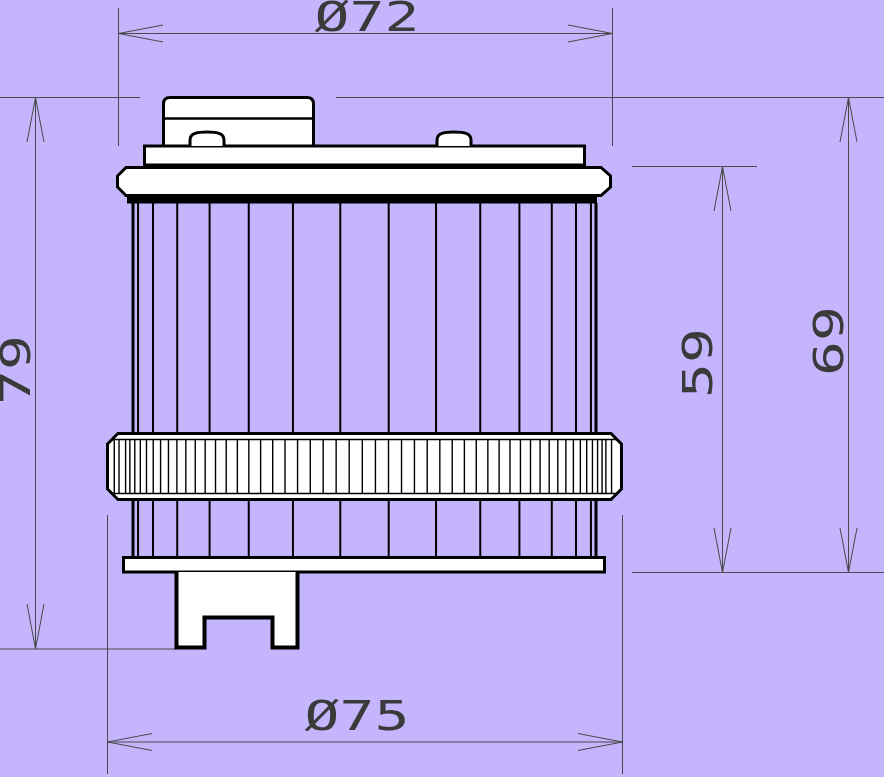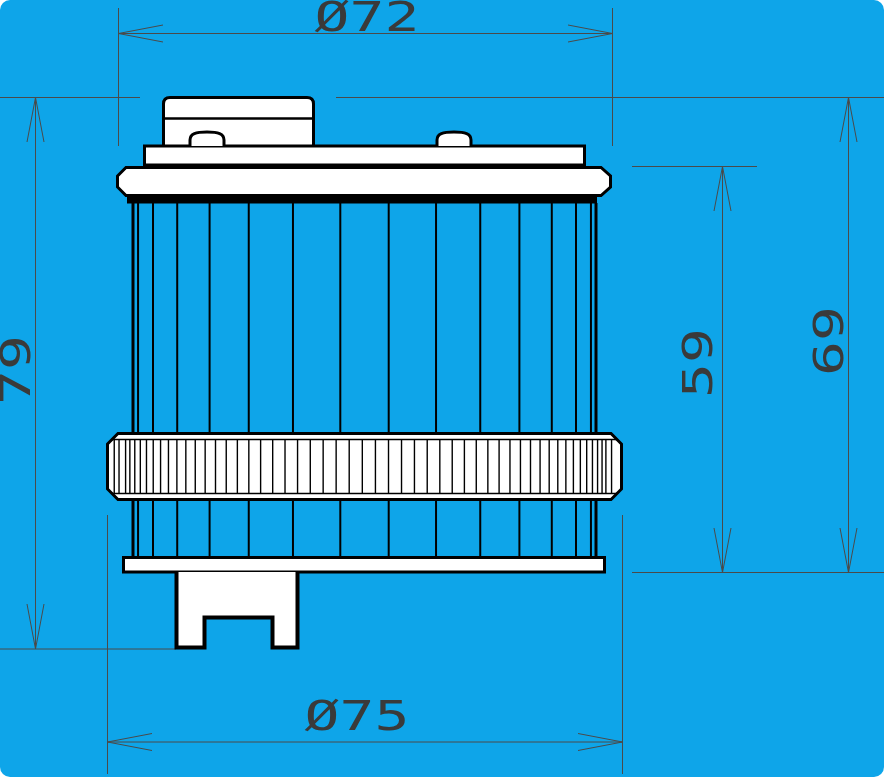--- a/index.html
+++ b/index.html
@@ -1,22 +1,21 @@
 <!DOCTYPE html>
 <html><head>
 <meta charset="utf-8">
 <style>
   html,body{margin:0;padding:0;background:#fff;}
   .canvas{
     position:relative;
     width:884px;height:777px;
-    background:#0ea5e9;
+    background:#c4b5fd;
     overflow:hidden;
     font-family:"DejaVu Sans Mono","Liberation Mono",monospace;
-    border-radius:10px;
   }
   .canvas svg{position:absolute;left:0;top:0;}
   .dim-label{
     position:absolute;
     color:#3a3a3a;
     font-size:40px;
     line-height:40px;
     white-space:nowrap;
     transform:translate(-50%,-50%) scaleX(1.45);
   }

